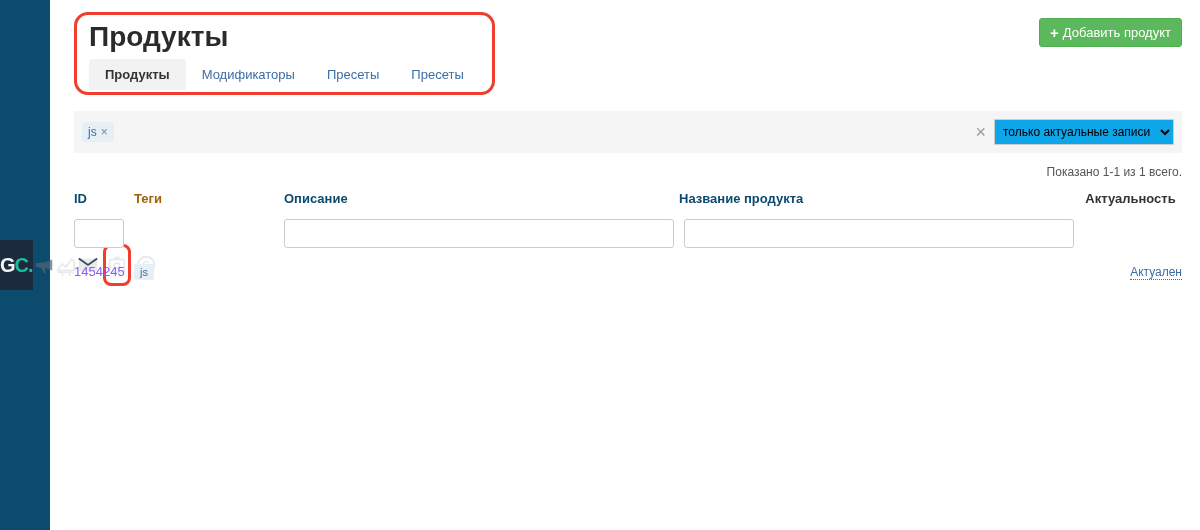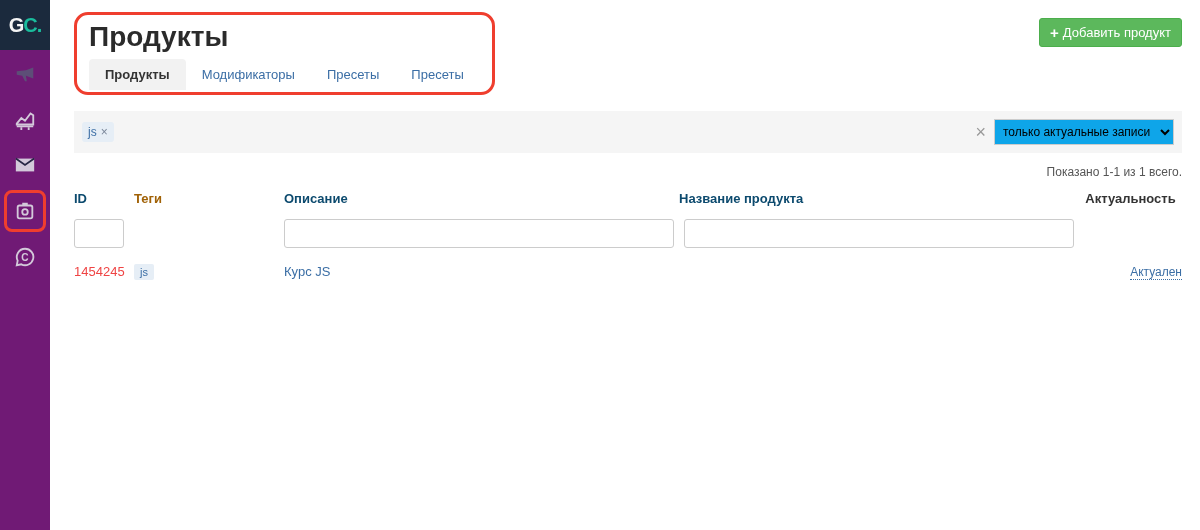--- a/index.html
+++ b/index.html
@@ -1,20 +1,20 @@
 <!DOCTYPE html>
 <html><head>
 <meta charset="utf-8">
 <style>
   * { box-sizing: border-box; margin: 0; padding: 0; }
   body { font-family: Arial, Helvetica, sans-serif; font-size: 13px; color: #333; background: #fff; width: 1200px; height: 530px; overflow: hidden; }
   .layout { display: flex; width: 100%; height: 100%; }
 
   
-  .sidebar { width: 50px; background: #701a75; display: flex; flex-direction: column; align-items: center; padding-top: 0; }
+  .sidebar { width: 50px; background: #0c4a6e; display: flex; flex-direction: row; align-items: center; padding-top: 0; }
   .logo { width: 50px; height: 50px; display: flex; align-items: center; justify-content: center; background: #1b2a3d; }
   .logo-text { font-weight: bold; font-size: 20px; letter-spacing: -1px; }
   .logo-g { color: #f5f5f5; }
   .logo-c { color: #1abc9c; }
   .logo-dot { color: #1abc9c; }
   .nav-item { width: 50px; height: 46px; display: flex; align-items: center; justify-content: center; cursor: pointer; color: #9aa7b7; }
   .nav-item.outlined { border: 3px solid #ef3e2e; border-radius: 8px; margin: 2px 4px; width: 42px; height: 42px; }
   .nav-item svg { width: 22px; height: 22px; fill: #e5e8ec; opacity: 0.85; }
   .nav-item.muted svg { fill: #556478; opacity: 0.7; }
 
@@ -52,21 +52,21 @@
   .th-act { flex: 1; text-align: center; color: #333; }
 
   .filter-row { display: flex; gap: 0; padding: 6px 0; align-items: center; }
   .f-input { border: 1px solid #ccc; border-radius: 3px; padding: 6px 8px; font-size: 13px; }
   .f-id { width: 50px; margin-right: 10px; }
   .f-tags-gap { width: 150px; }
   .f-name { width: 390px; margin-right: 10px; }
   .f-desc { width: 390px; }
 
   .data-row { display: flex; padding: 10px 0; align-items: center; font-size: 13px; }
-  .cell-id { width: 60px; color: #ef4444; cursor: pointer; }
+  .cell-id { width: 60px; color: #8b5cf6; cursor: pointer; }
   .cell-tags { width: 150px; }
   .mini-tag { background: #e6eef6; color: #3b6ea5; font-size: 11px; padding: 2px 6px; border-radius: 2px; }
   .cell-name { width: 400px; color: #3b6ea5; cursor: pointer; }
   .cell-desc { width: 395px; }
   .cell-act { flex: 1; text-align: right; }
   .cell-act a { color: #3b6ea5; font-size: 12px; text-decoration: none; border-bottom: 1px dotted #3b6ea5; cursor: pointer; }
 </style>
 </head>
 <body>
 
@@ -158,21 +158,20 @@
         <div class="f-tags-gap"></div>
         <input class="f-input f-name" style="">
         <input class="f-input f-desc" style="">
       </div>
 
       <div class="data-row">
         <div class="cell-id">1454245</div>
         <div class="cell-tags">
           <span class="mini-tag">js</span>
         </div>
-        <div class="cell-name">Курс JS</div>
         <div class="cell-desc"></div>
         <div class="cell-act">
           <a>Актуален</a>
         </div>
       </div>
     </div>
   </div>
 </div>
 
 </body></html>

